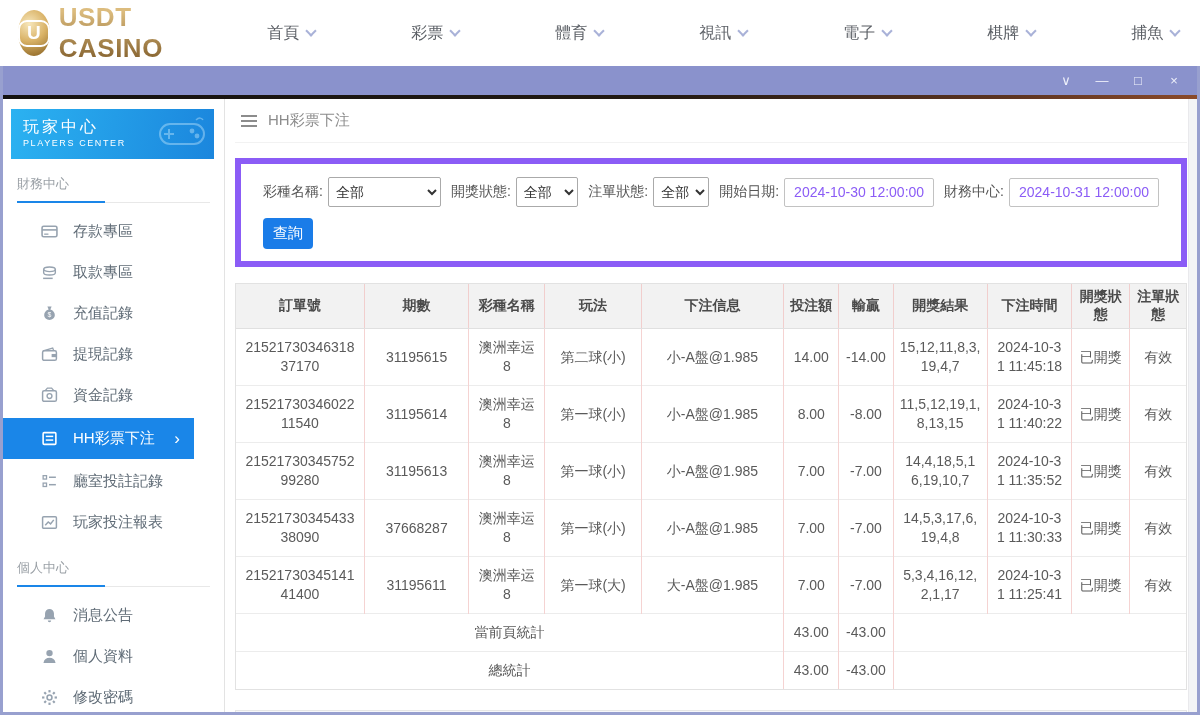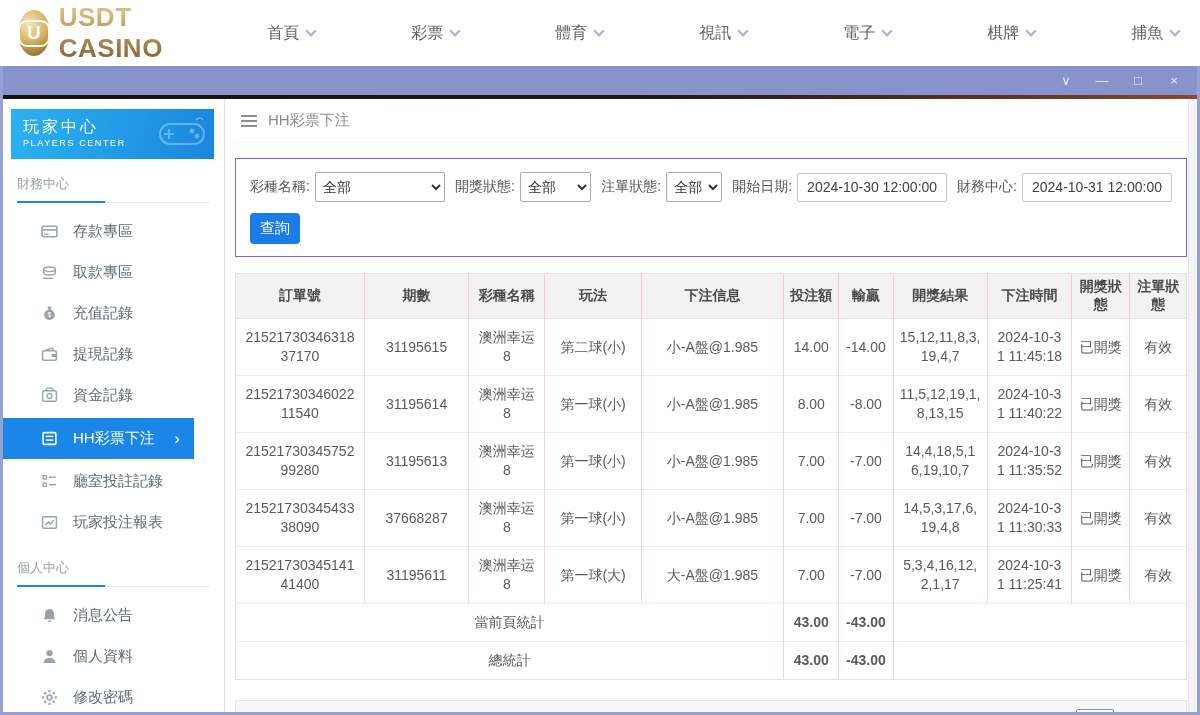--- a/index.html
+++ b/index.html
@@ -52,44 +52,44 @@
   .sb-item svg { width:17px; height:17px; margin-right:15px; color:#97a3b0; flex-shrink:0; }
   .sb-item.active { background:#1a86e8; color:#fff; margin:2px 16px 2px -14px; padding-left:38px; }
   .sb-item.active svg { color:#fff; }
   .sb-item .arrow { display:none; }
   .sb-item.active .arrow { display:block; margin-left:auto; padding-right:14px; font-size:17px; color:#fff; }
   
   .content { flex:1; padding:0 10px; overflow:hidden; background:#fff; }
   .breadcrumb { height:44px; display:flex; align-items:center; gap:11px; color:#8c8c8c; font-size:15px; padding-left:6px; border-bottom:1px solid #f2f2f2; }
   .hamburger { width:16px; height:12px;
     background:linear-gradient(#8c8c8c 0 2px, transparent 2px 5px, #8c8c8c 5px 7px, transparent 7px 10px, #8c8c8c 10px 12px); }
-  .filter-panel { margin-top:15px; border:1px solid #8b5cf6; padding:13px 14px 12px; background:#fff; }
+  .filter-panel { margin-top:15px; border:6px solid #8b5cf6; padding:13px 22px 12px; background:#fff; }
   .filter-row { display:flex; align-items:center; font-size:14px; color:#555; white-space:nowrap; }
   .f-label { margin:0 5px 0 10px; }
   .f-label:first-child { margin-left:0; }
   .filter-row select { height:30px; border:1px solid #aaa; border-radius:2px; font-size:14px; color:#333; background:#fff; padding:0 3px; }
   .sel-lottery { width:162px; }
   .sel-draw { width:88px; }
   .sel-order { width:62px; }
-  .date-input { height:29px; width:150px; border:1px solid #c2c2c2; border-radius:2px; font-size:14px; color:#404040; padding:0 9px; }
+  .date-input { height:29px; width:150px; border:1px solid #c2c2c2; border-radius:2px; font-size:14px; color:#8b5cf6; padding:0 9px; }
   .search-btn { margin-top:11px; background:#1a7ce8; color:#fff; border:none; border-radius:4px; height:31px; width:50px; font-size:15px; cursor:pointer; }
   
   .table-wrap { margin-top:16px; border:1px solid #e2e2e2; }
   table.bet { border-collapse:collapse; width:100%; table-layout:fixed; font-size:14px; color:#5a5a5a; }
   table.bet th {
     background:#f2f2f2; color:#4a4a4a; font-weight:bold; height:40px; padding:4px 2px;
     border-left:1px solid #f1cecd; border-bottom:1px solid #e0e0e0;
   }
   table.bet td {
     text-align:center; padding:9px 6px; line-height:19px; word-break:break-all;
     border-left:1px solid #f5d3d2; border-top:1px solid #ececec;
   }
   table.bet tr > *:first-child { border-left:none; }
   table.bet tr.data-row:first-child td { border-top:none; }
-  td.sum-num { text-align:right; padding-right:8px;font-weight:bold; }
+  td.sum-num { text-align:right; padding-right:8px; }
   tr.summary td { padding:9px 6px; }
   
   .footer-bar { margin-top:20px; background:#f7f8fa; border:1px solid #e6e6e6; height:40px; display:flex; align-items:center; justify-content:space-between; padding:0 12px; font-size:14px; color:#666; }
   .pager { display:flex; align-items:center; gap:9px; }
   .pg-link { color:#2173e8; cursor:pointer; }
   .jump-input { width:38px; height:23px; border:1px solid #6f95d8; border-radius:2px; }
   .scrollbar-strip { position:absolute; right:0; top:0; bottom:0; width:9px; background:#f3f4f6; border-left:1px solid #e9e9ec; cursor:pointer; }
 </style>
 </head>
 <body>

